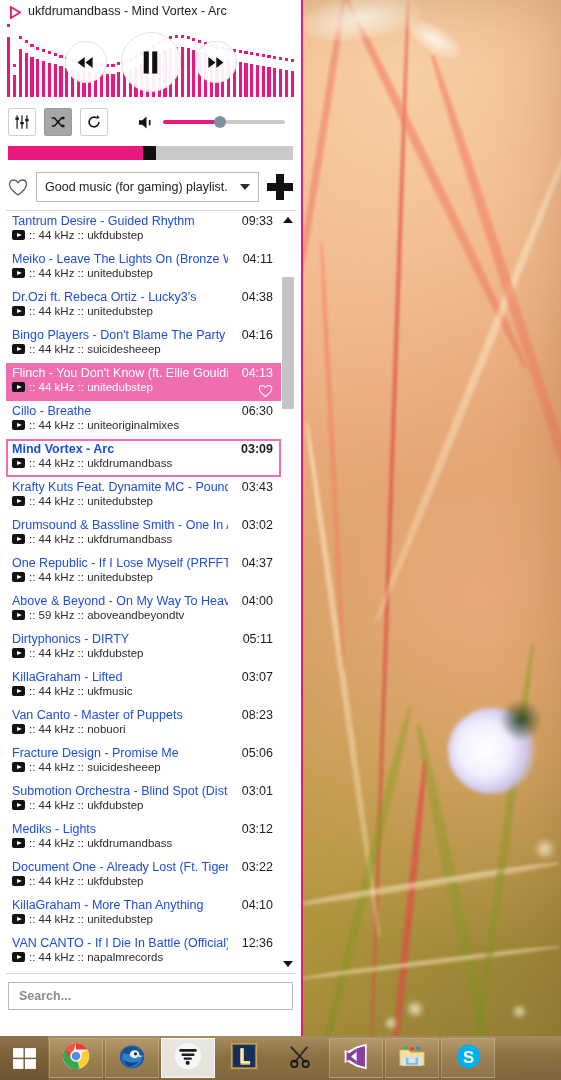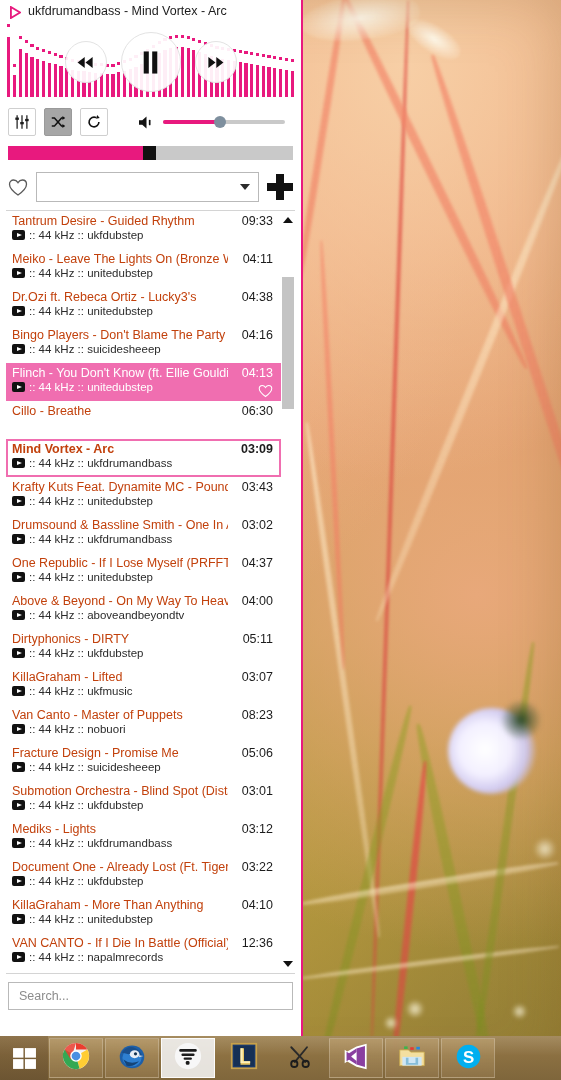--- a/index.html
+++ b/index.html
@@ -105,21 +105,21 @@
   .plusbtn{width:26px;height:26px;position:relative;cursor:pointer;flex:0 0 auto;}
   .plusbtn:before,.plusbtn:after{content:"";position:absolute;background:#111;}
   .plusbtn:before{left:0;top:9px;width:26px;height:8px;}
   .plusbtn:after{left:9px;top:0;width:8px;height:26px;}
 
   
   .listwrap{position:relative;margin:6px 6px 0 6px;height:762px;border-top:1px solid #d4d4d4;border-bottom:1px solid #d4d4d4;overflow:hidden;}
   .list{position:absolute;left:0;top:0;right:14px;bottom:0;overflow:hidden;}
   .trk{height:38px;padding:3px 6px 0 6px;position:relative;box-sizing:border-box;cursor:pointer;}
   .trk .t1{display:flex;justify-content:space-between;align-items:baseline;}
-  .trk .name{font-size:12.5px;color:#c2410c;white-space:nowrap;overflow:hidden;text-overflow:clip;max-width:216px;}
+  .trk .name{font-size:12.5px;color:#1d4ed8;white-space:nowrap;overflow:hidden;text-overflow:clip;max-width:216px;}
   .trk .dur{font-size:12.5px;color:#1c1c1c;flex:0 0 auto;padding-right:2px;}
   .trk .t2{display:flex;align-items:center;gap:4px;margin-top:1px;}
   .ytic{width:13px;height:10px;background:#111;border-radius:2px;position:relative;flex:0 0 auto;}
   .ytic:after{content:"";position:absolute;left:5px;top:2.5px;border-left:5px solid #fff;border-top:2.6px solid transparent;border-bottom:2.6px solid transparent;}
   .meta{font-size:11.5px;color:#2b2b2b;}
   .trk.sel{background:#f06eb0;}
   .trk.sel .name,.trk.sel .dur,.trk.sel .meta{color:#ffffff;}
   .trk.sel .ytic{background:#111;}
   .trk .rowheart{position:absolute;right:8px;bottom:3px;width:15px;height:14px;}
   .trk.playing{border:2px solid #f06eb0;background:#fff;padding:1px 4px 0 4px;}
@@ -135,21 +135,21 @@
   .sb-down .sb-arrow{border-top:6px solid #111;}
   .sb-thumb{position:absolute;left:1px;width:12px;background:#c4c4c4;cursor:pointer;}
 
   
   .searchbox{
     margin:8px 8px 0 8px;height:26px;border:1px solid #b9b9b9;background:#fff;
     display:flex;align-items:center;padding:0 8px;
   }
   .searchbox input{
     border:0;outline:0;width:100%;font-size:12.5px;color:#1c1c1c;
-    font-family:"Liberation Sans", sans-serif;background:transparent;
+    font-family:"Liberation Sans", sans-serif;background:transparent;font-weight:bold;
   }
   .searchbox input::placeholder{color:#8c8c8c;}
 
   
   #taskbar{
     position:absolute;left:0;bottom:0;width:561px;height:44px;
     background:linear-gradient(180deg, rgba(150,120,72,.92), rgba(126,101,60,.95));
     display:flex;align-items:center;
   }
   #taskbar .tb-glass{position:absolute;inset:0;background:linear-gradient(180deg,rgba(255,255,255,.14),rgba(255,255,255,0) 45%);pointer-events:none;}
@@ -485,20 +485,21 @@
     <div class="seekknob" id="seekknob" style="left: 47.5%;"></div>
   </div>
 
   <div class="plrow">
     <span class="heart">
       <svg viewBox="0 0 20 19" width="20" height="19">
         <path d="M10 17 C3 12 1.5 8.5 1.5 6.2 C1.5 3.6 3.4 2 5.6 2 C7.3 2 8.9 3 10 4.7 C11.1 3 12.7 2 14.4 2 C16.6 2 18.5 3.6 18.5 6.2 C18.5 8.5 17 12 10 17 Z" fill="none" stroke="#5a5a5a" stroke-width="1.3"></path>
       </svg>
     </span>
     <div class="plselect">
+      <span>Good music (for gaming) playlist.</span>
       <span class="plcaret"></span>
     </div>
     <div class="plusbtn"></div>
   </div>
 
   <div class="listwrap">
     <div class="list" id="tracklist">
         <div class="trk">
           <div class="t1">
             <div class="name">Tantrum Desire - Guided Rhythm</div>
@@ -550,20 +551,24 @@
           </div>
           <span class="rowheart"><svg viewBox="0 0 20 19" width="15" height="14">
               <path d="M10 17 C3 12 1.5 8.5 1.5 6.2 C1.5 3.6 3.4 2 5.6 2 C7.3 2 8.9 3 10 4.7 C11.1 3 12.7 2 14.4 2 C16.6 2 18.5 3.6 18.5 6.2 C18.5 8.5 17 12 10 17 Z" fill="none" stroke="#ffffff" stroke-width="1.4"></path>
             </svg></span>
         </div>
         <div class="trk">
           <div class="t1">
             <div class="name">Cillo - Breathe</div>
             <div class="dur">06:30</div>
           </div>
+          <div class="t2">
+            <span class="ytic"></span>
+            <span class="meta">:: 44 kHz :: uniteoriginalmixes</span>
+          </div>
         </div>
         <div class="trk playing">
           <div class="t1">
             <div class="name">Mind Vortex - Arc</div>
             <div class="dur">03:09</div>
           </div>
           <div class="t2">
             <span class="ytic"></span>
             <span class="meta">:: 44 kHz :: ukfdrumandbass</span>
           </div>
@@ -598,21 +603,21 @@
             <span class="meta">:: 44 kHz :: unitedubstep</span>
           </div>
         </div>
         <div class="trk">
           <div class="t1">
             <div class="name">Above &amp; Beyond - On My Way To Heave...</div>
             <div class="dur">04:00</div>
           </div>
           <div class="t2">
             <span class="ytic"></span>
-            <span class="meta">:: 44 kHz :: aboveandbeyondtv</span>
+            <span class="meta">:: 59 kHz :: aboveandbeyondtv</span>
           </div>
         </div>
         <div class="trk">
           <div class="t1">
             <div class="name">Dirtyphonics - DIRTY</div>
             <div class="dur">05:11</div>
           </div>
           <div class="t2">
             <span class="ytic"></span>
             <span class="meta">:: 44 kHz :: ukfdubstep</span>

